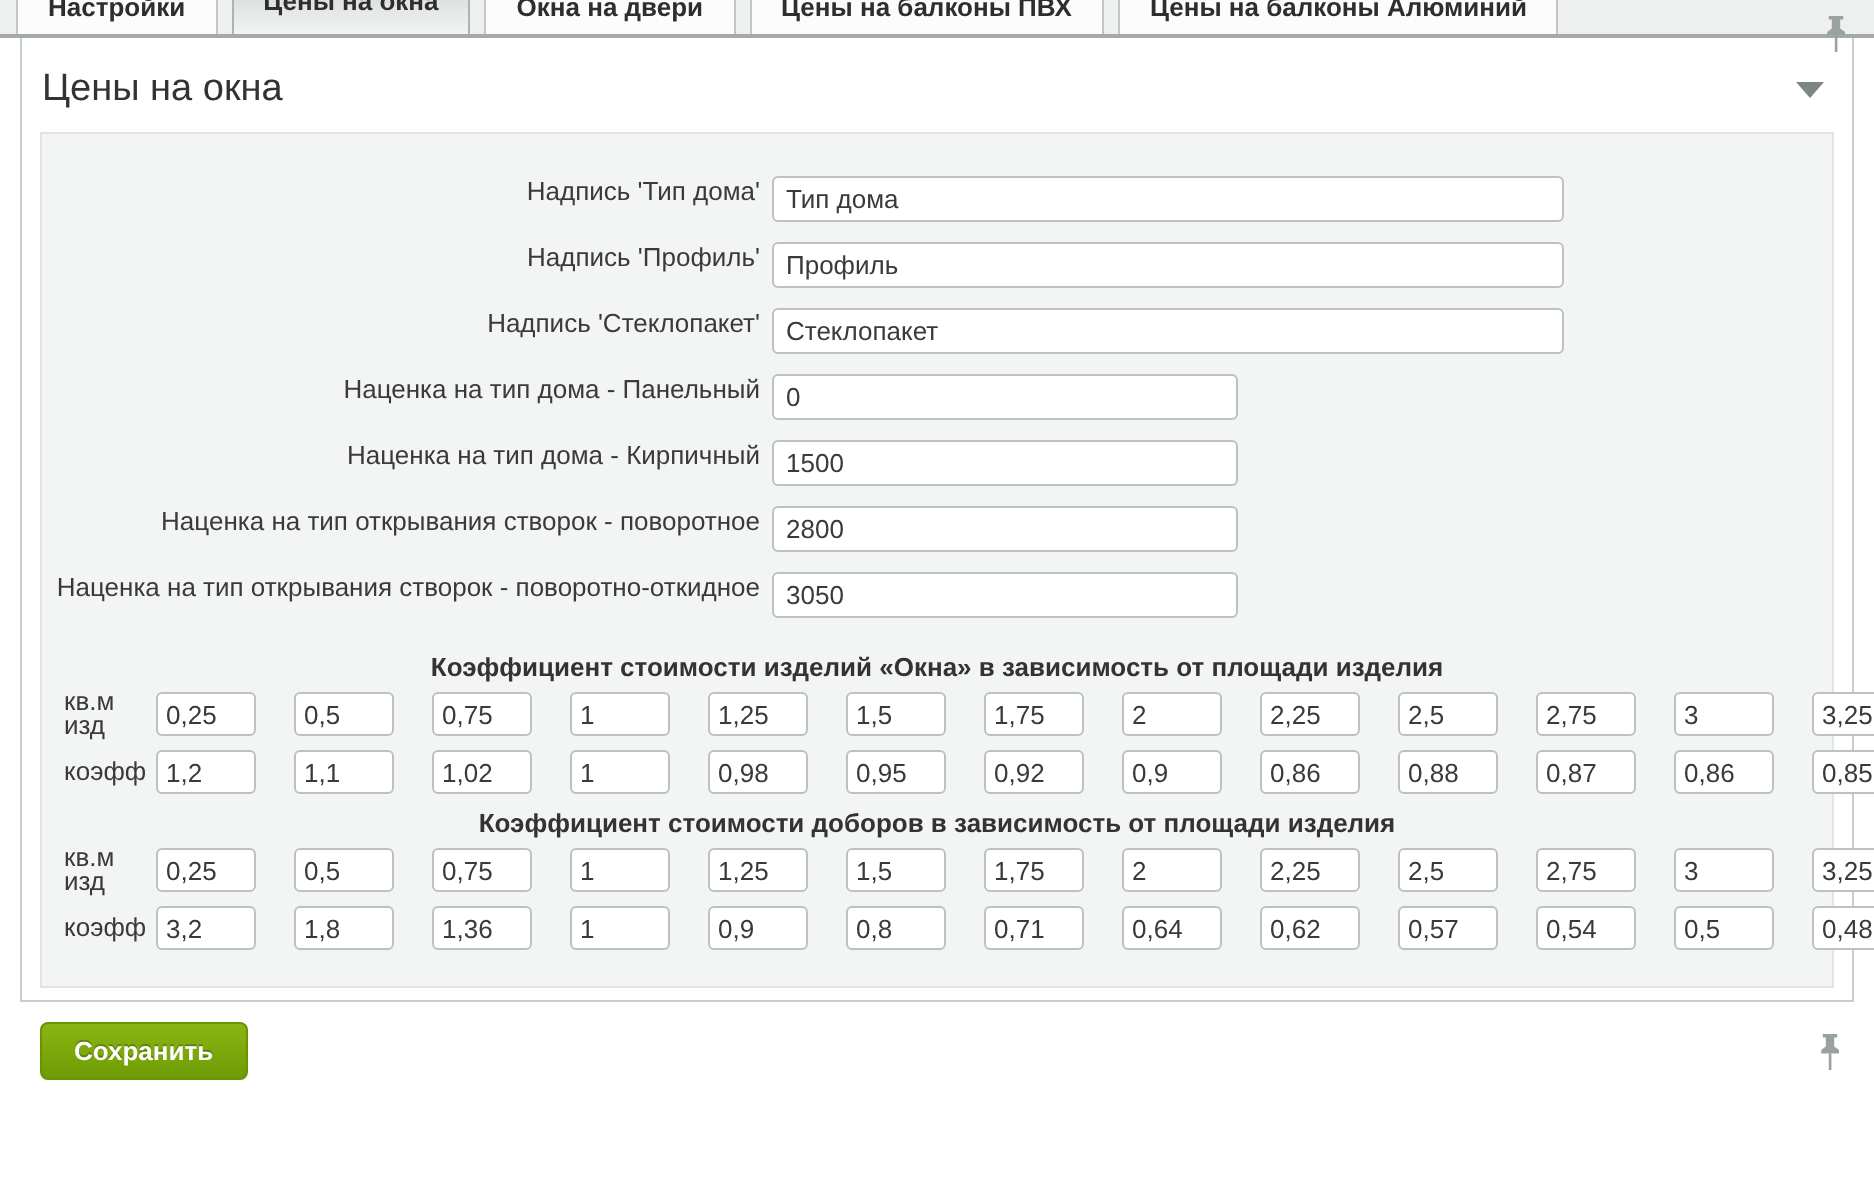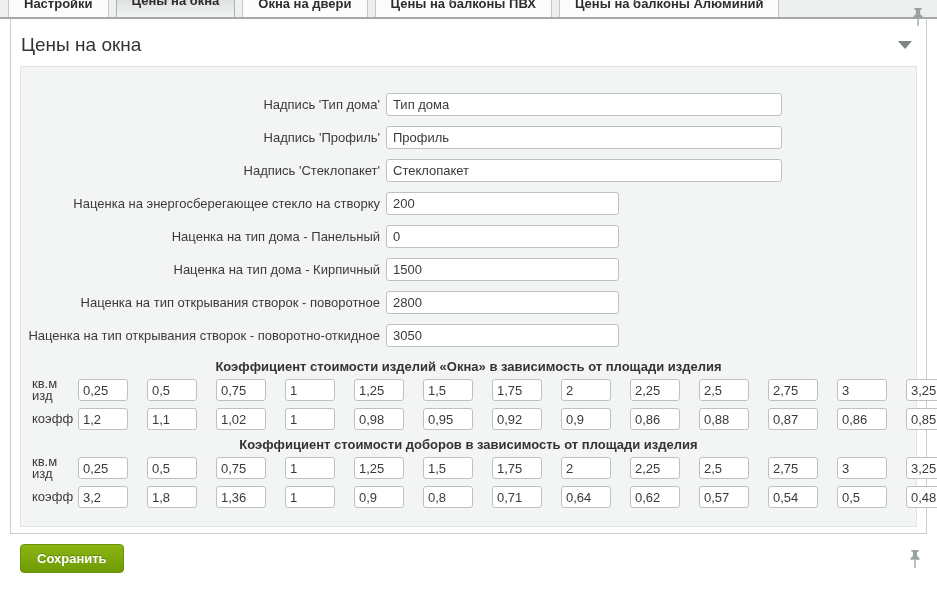--- a/index.html
+++ b/index.html
@@ -76,21 +76,21 @@
 
   
   .panel {
     margin: 0 9px 6px 9px;
     background: #f3f5f4;
     border: 1px solid #e0e5e1;
     padding: 21px 0 12px 0;
   }
 
   
-  .frow { display: flex; align-items: center; height: 33px; }
+  .frow { display: flex; align-items: flex-start; height: 33px; }
   .flabel {
     width: 365px;
     text-align: right;
     font-size: 13px;
     color: #3a3a3a;
     padding-right: 6px;
     white-space: nowrap;
   }
   .finput {
     height: 23px;
@@ -180,24 +180,20 @@
           <label class="flabel">Надпись 'Тип дома'</label>
           <input class="finput wide" value="Тип дома" style="">
         </div>
         <div class="frow">
           <label class="flabel">Надпись 'Профиль'</label>
           <input class="finput wide" value="Профиль" style="">
         </div>
         <div class="frow">
           <label class="flabel">Надпись 'Стеклопакет'</label>
           <input class="finput wide" value="Стеклопакет" style="">
-        </div>
-        <div class="frow">
-          <label class="flabel">Наценка на энергосберегающее стекло на створку</label>
-          <input class="finput narrow" value="200" style="">
         </div>
         <div class="frow">
           <label class="flabel">Наценка на тип дома - Панельный</label>
           <input class="finput narrow" value="0" style="">
         </div>
         <div class="frow">
           <label class="flabel">Наценка на тип дома - Кирпичный</label>
           <input class="finput narrow" value="1500" style="">
         </div>
         <div class="frow">

